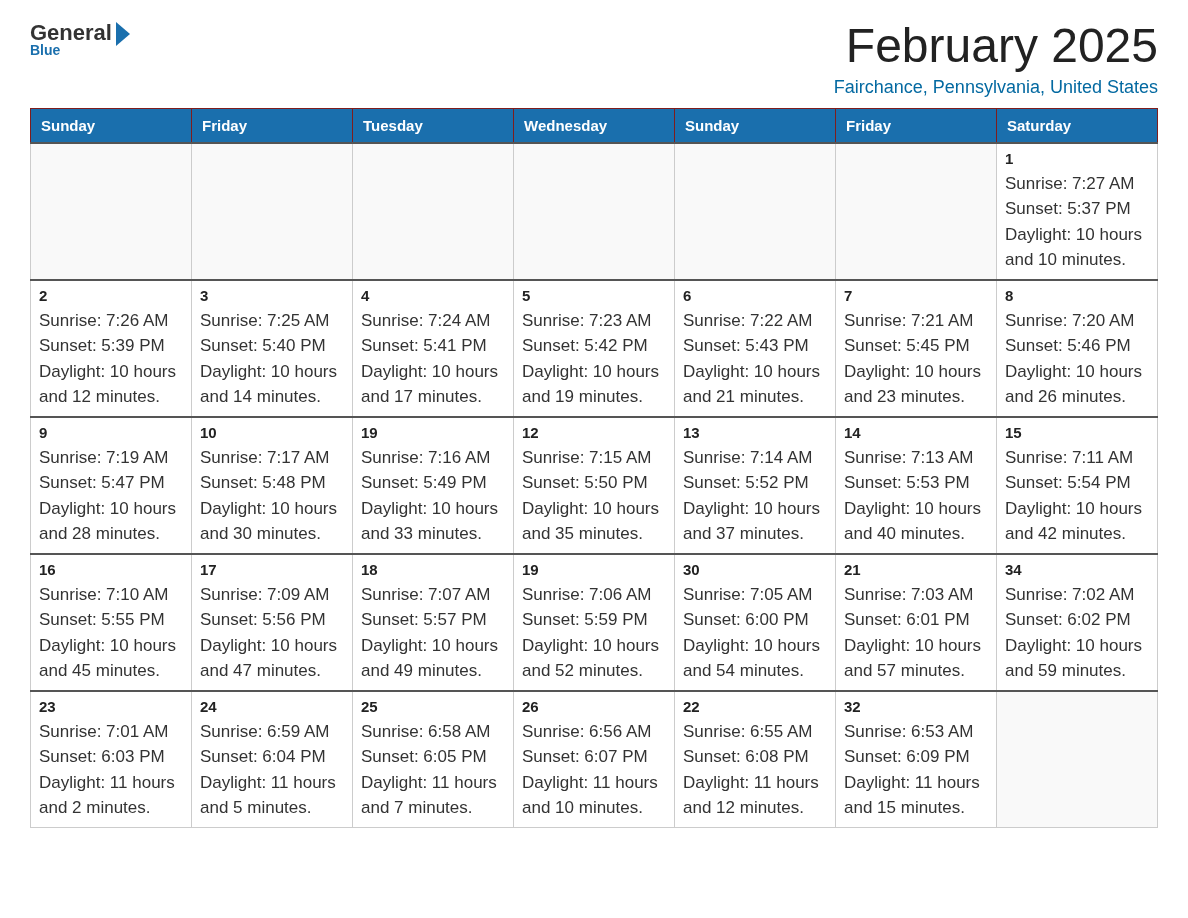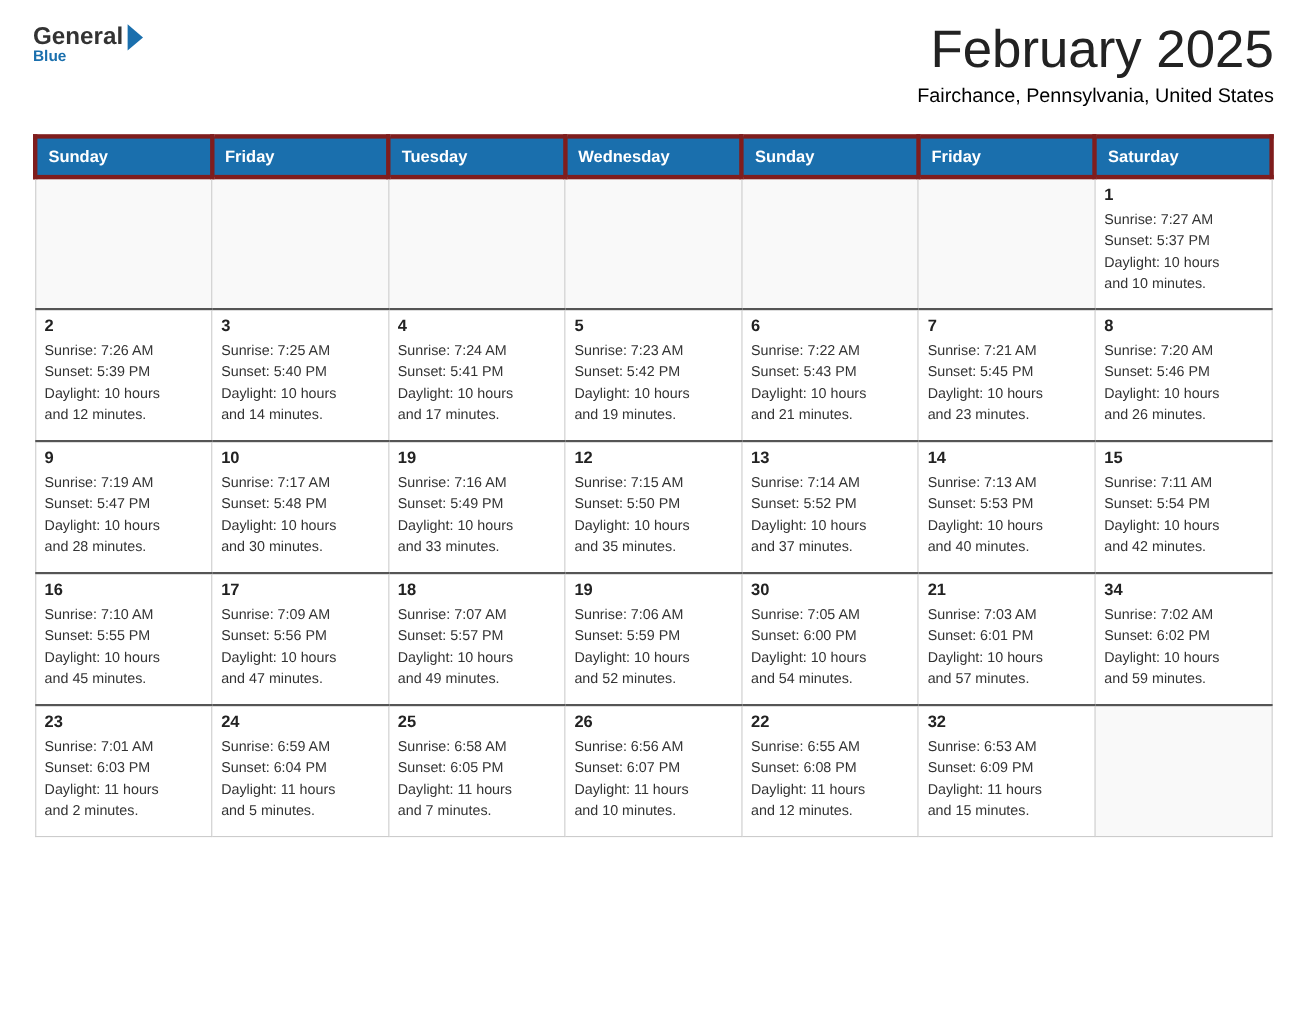--- a/index.html
+++ b/index.html
@@ -7,21 +7,21 @@
       font-family: Arial, Helvetica, sans-serif;
       background: #fff;
       padding: 20px 30px;
       width: 1188px;
       min-height: 918px;
     }
     .header {
       display: flex;
       justify-content: space-between;
       align-items: flex-start;
-      margin-bottom: 24px;
+      margin-bottom: 10px;
     }
     .logo {
       display: flex;
       flex-direction: column;
       align-items: flex-start;
     }
     .logo-top {
       display: flex;
       align-items: center;
     }
@@ -49,54 +49,54 @@
       text-align: right;
     }
     .month-title {
       font-size: 48px;
       font-weight: normal;
       color: #222;
       line-height: 1.1;
     }
     .location {
       font-size: 18px;
-      color: #000000;
+      color: #0369a1;
       margin-top: 4px;
     }
     .calendar {
       width: 100%;
       border-collapse: collapse;
       margin-top: 10px;
     }
     .calendar th {
       background-color: #1a6fad;
       color: #fff;
       font-size: 15px;
       font-weight: bold;
       padding: 8px 10px;
       text-align: left;
-      border: 4px solid #7f1d1d;
+      border: 1px solid #7f1d1d;
     }
     .calendar td {
       border: 1px solid #ccc;
       vertical-align: top;
       padding: 6px 8px;
       width: 14.28%;
       min-height: 110px;
       height: 120px;
     }
     .day-num {
       font-size: 15px;
       font-weight: bold;
       color: #222;
       display: block;
       margin-bottom: 4px;
     }
     .day-info {
-      font-size: 13px;
+      font-size: 17px;
       color: #333;
       line-height: 1.5;
     }
     .empty-cell {
       background: #f9f9f9;
     }
     .week-row td {
       border-top: 2px solid #555;
     }
   </style>

